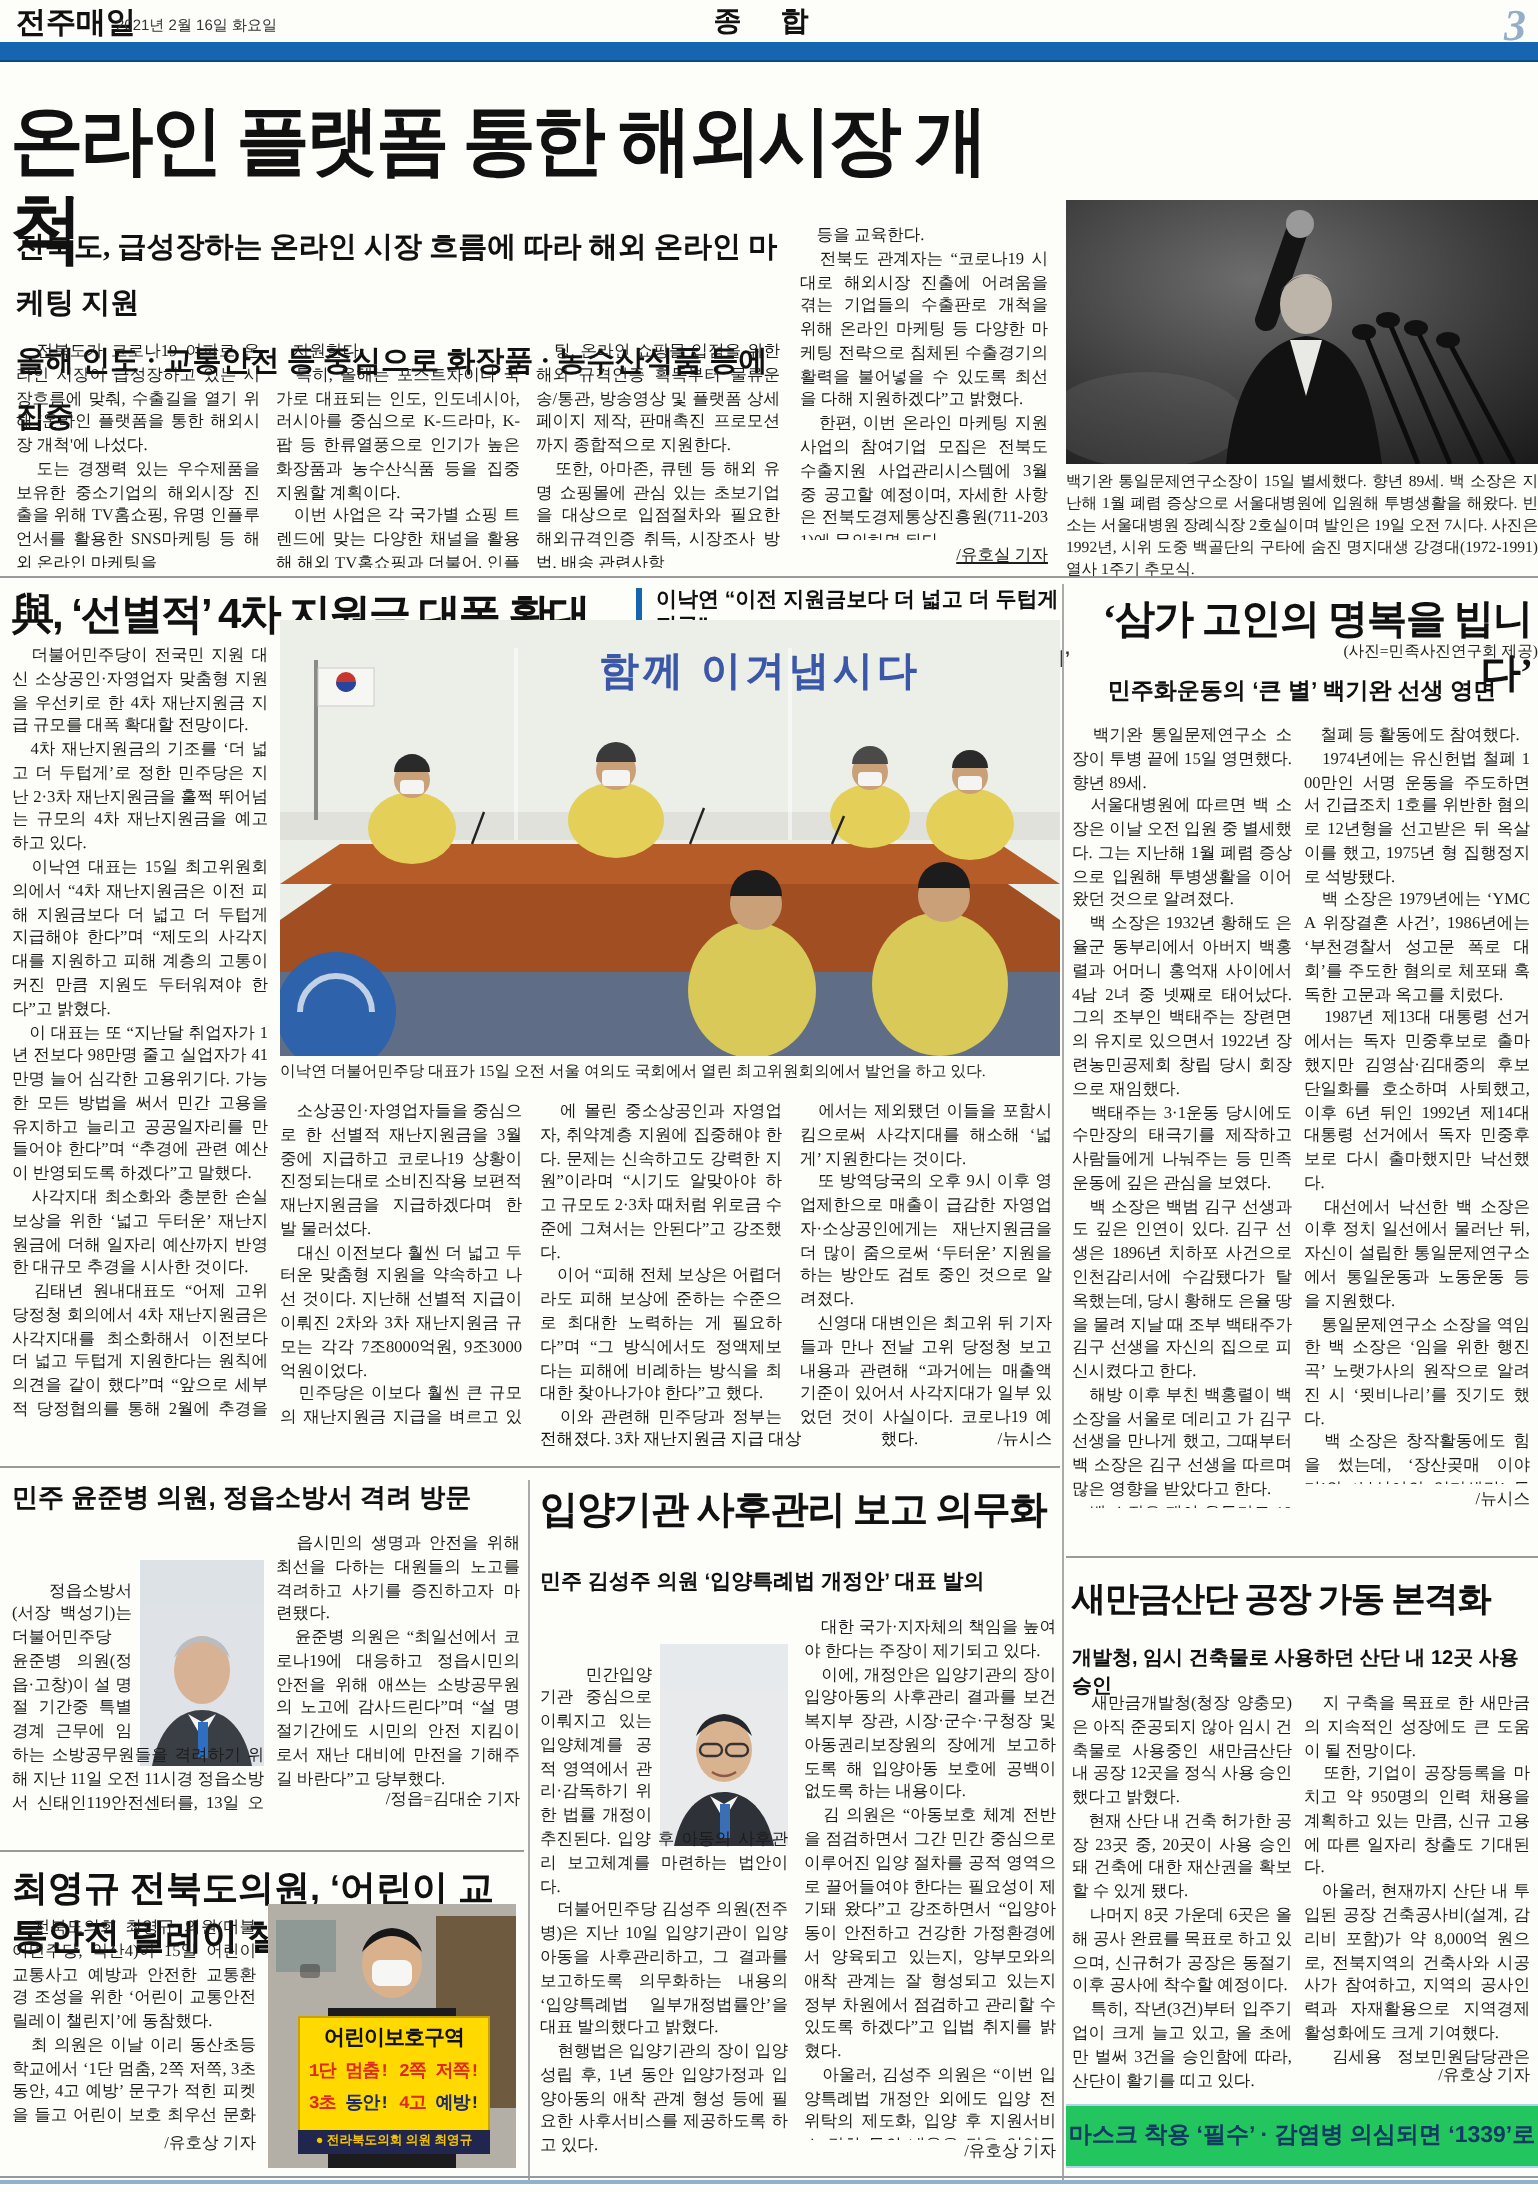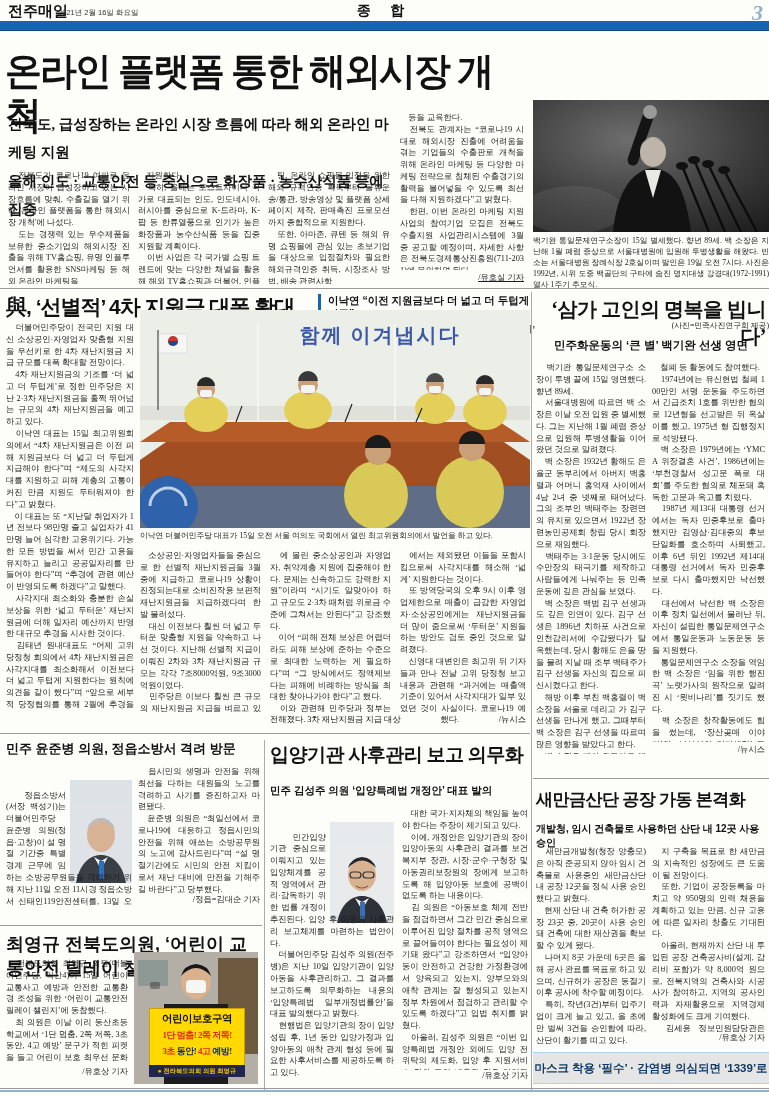--- a/index.html
+++ b/index.html
@@ -90,30 +90,30 @@
   #a6-col1{left:536px;top:846px;width:110px;height:198px;}
   #a6-col2{left:652px;top:846px;width:113px;height:186px;}
   #a6-byline{left:652px;top:1032px;width:113px;}
 
   
   #a7-headline{left:6px;top:932px;width:252px;font-size:18px;font-weight:800;}
   #a7-body{left:6px;top:958px;width:122px;height:106px;}
   #a7-byline{left:6px;top:1066px;width:122px;}
   #p-chal{left:134px;top:952px;width:124px;height:132px;background:#b3aea6;overflow:hidden;}
   #chal-sign{position:absolute;left:15px;top:56px;width:94px;height:56px;background:#ffd900;
-             border:1px solid #c9a300;text-align:center;font-family:Liberation Serif, serif;}
+             border:1px solid #c9a300;text-align:center;font-family:Liberation Mono, monospace;}
   #chal-sign-title{font-size:10.5px;font-weight:900;color:#111;margin-top:3px;letter-spacing:-0.5px;}
   .sign-line{font-size:9px;font-weight:900;margin-top:3px;letter-spacing:-0.5px;}
   .s-red{color:#e02a1e;}
   .s-navy{color:#1c2a6e;}
   #chal-footer{position:absolute;left:15px;top:113px;width:96px;height:12px;background:#20264d;color:#f5c400;
                font-size:6.3px;line-height:12px;text-align:center;font-family:"Liberation Sans",sans-serif;font-weight:700;}
 
   
-  #banner{left:533px;top:1052px;width:236px;height:30px;background:#e5e5e5;border-top:1px solid #aed3ea;
+  #banner{left:533px;top:1052px;width:236px;height:30px;background:#22c55e;border-top:1px solid #aed3ea;
           border-bottom:1px solid #aed3ea;text-align:center;line-height:30px;font-size:11.5px;font-weight:800;color:#123a63;}
   #rule-bot1{left:0;top:1088px;width:769px;background:#999;}
   #rule-bot2{left:0;top:1090px;width:769px;height:2px;background:#8fb3cc;}
 </style>
 </head>
 <body>
 
 <div id="page">
 
   <div id="mast" class="abs">

